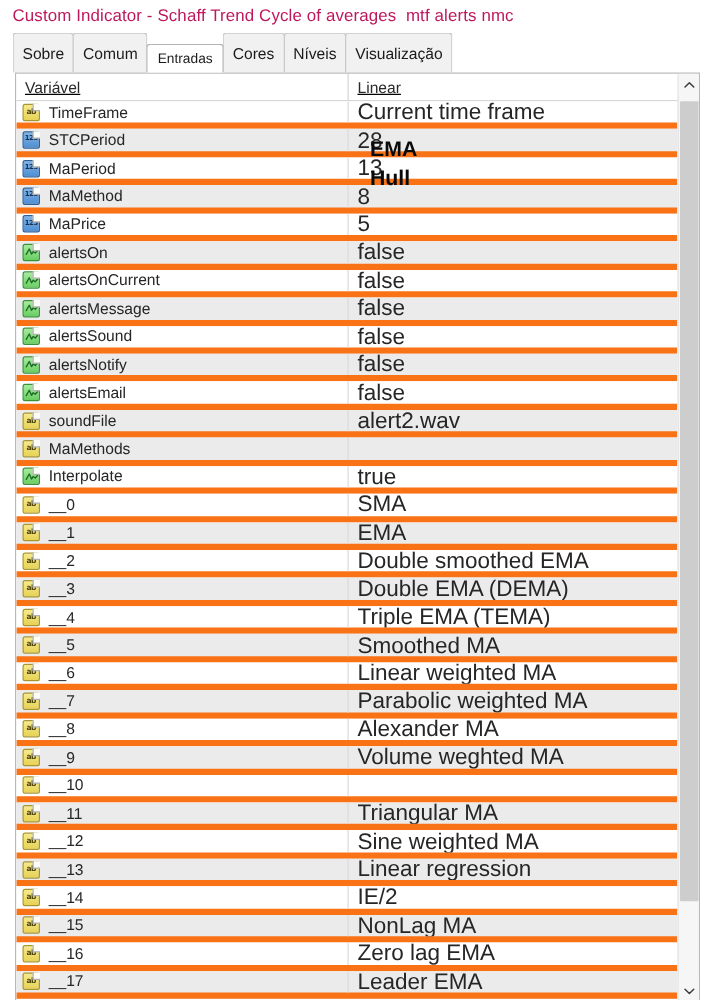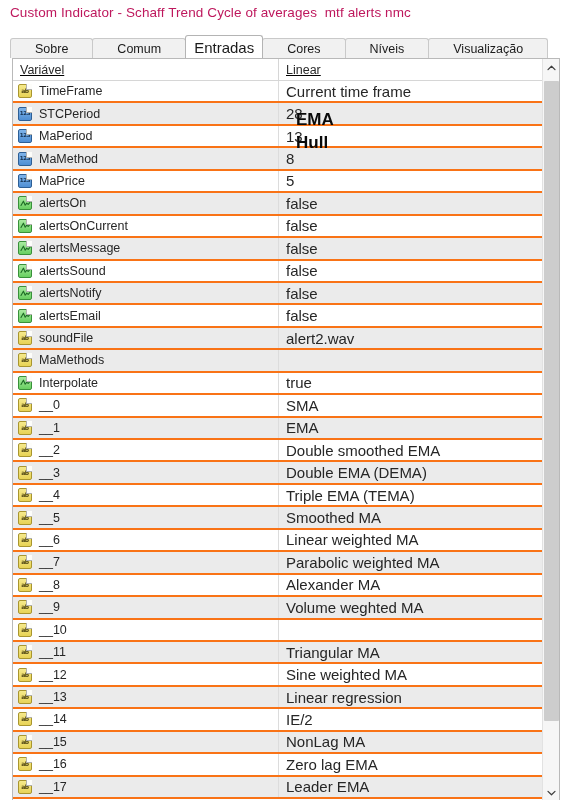--- a/index.html
+++ b/index.html
@@ -25,40 +25,40 @@
   
   #tabstrip {
     position: absolute;
     left: 10px; top: 36px;
     height: 22px;
     display: flex;
     align-items: flex-end;
   }
   .tab {
     position: relative;
-    height: 20px;
-    padding: 0 24px;
+    height: 32px;
+    padding: 0 7px;
     display: flex;
     align-items: center;
     justify-content: center;
     font-size: 12.5px;
     color: #1b1b1b;
     background: #f1f1f1;
     border: 1px solid #c9c9c9;
     border-bottom: none;
     border-radius: 3px 3px 0 0;
     margin-right: -1px;
     white-space: nowrap;
   }
   .tab.selected {
     height: 23px;
     background: #ffffff;
     border-color: #b4b4b4;
     z-index: 4;
-    font-size: 15px;
+    font-size: 11px;
     padding: 0 8px;
   }
 
   
   #list-frame {
     position: absolute;
     left: 12px; top: 58px;
     width: 548px; height: 744px;
     border: 1px solid #b9b9b9;
     border-top: 1px solid #b9b9b9;
@@ -91,38 +91,38 @@
   #rows-viewport {
     position: absolute;
     left: 0; top: 22px;
     right: 17px; bottom: 0;
     overflow: hidden;
   }
   .row {
     position: relative;
     height: 22.45px;
     display: flex;
-    border-bottom: 2px solid #f97316;
+    border-bottom: 5px solid #f97316;
     background: #ffffff;
   }
   .row.alt { background: #ebebeb; }
   .cell-var {
     width: 266px;
     border-right: 1px solid #dcdcdc;
     display: flex;
     align-items: center;
     padding-left: 5px;
     overflow: hidden;
   }
   .cell-val {
     flex: 1;
     display: flex;
     align-items: center;
     padding-left: 7px;
-    font-size: 15px;
+    font-size: 18px;
     color: #262626;
     overflow: hidden;
     white-space: nowrap;
   }
   .var-label {
     font-size: 12.5px;
     color: #262626;
     margin-left: 7px;
     white-space: nowrap;
   }

